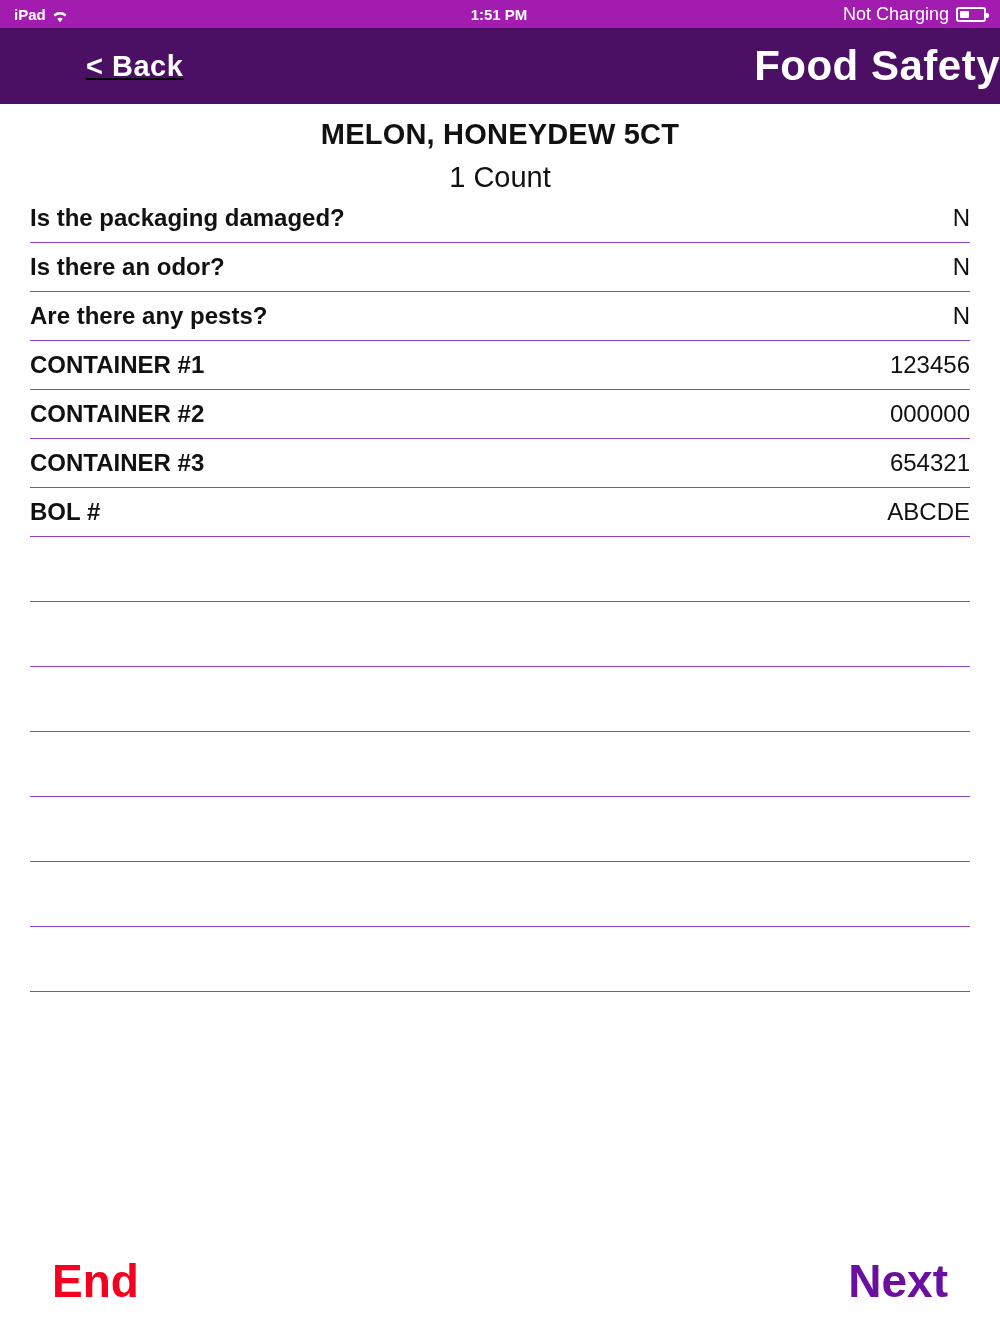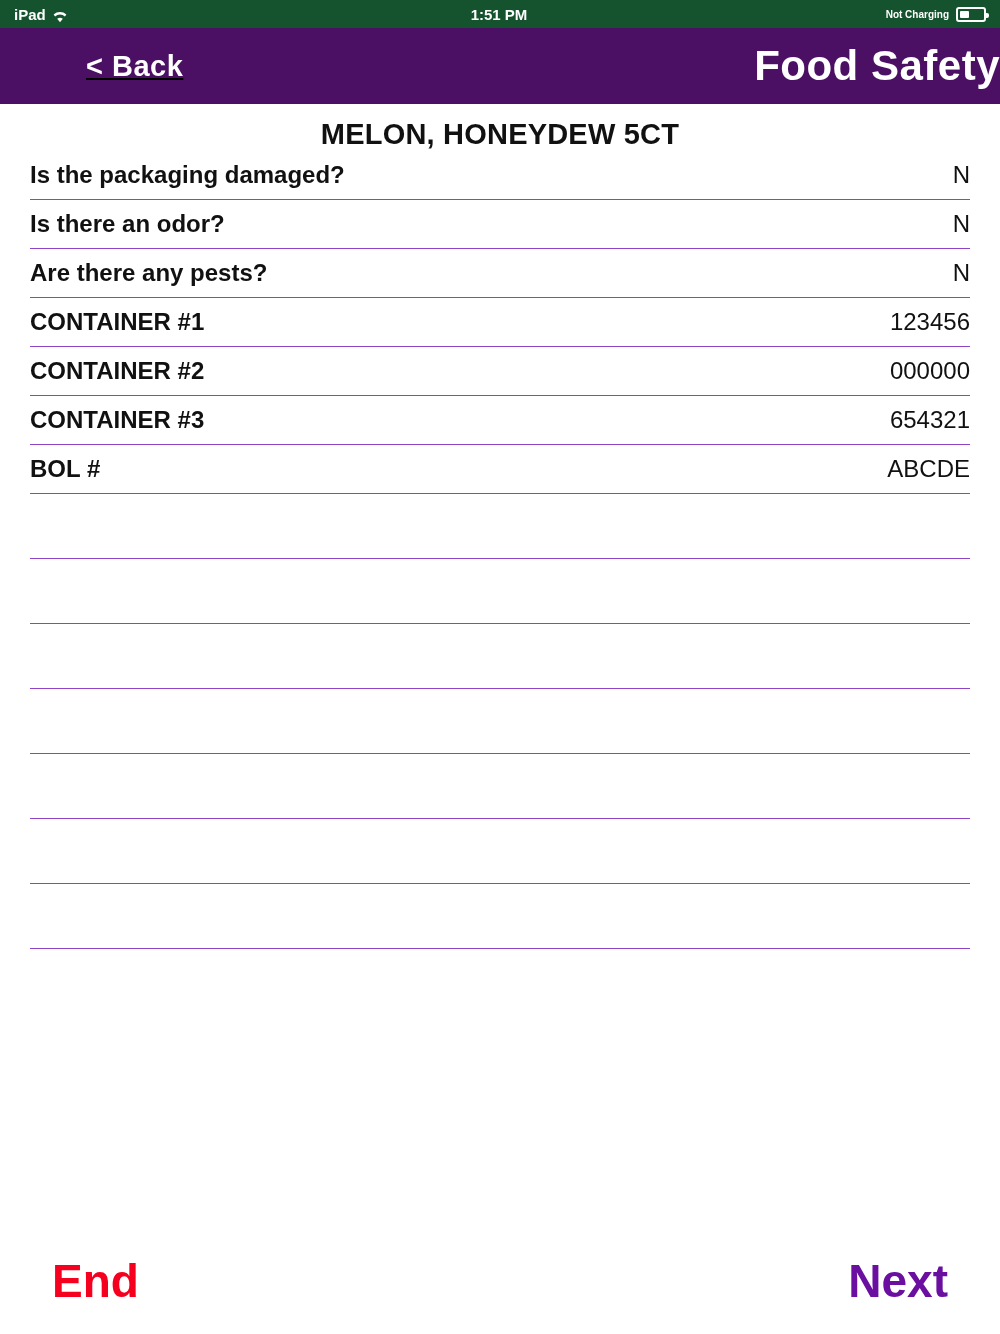--- a/index.html
+++ b/index.html
@@ -13,21 +13,21 @@
   .screen {
     position: relative;
     width: 1000px;
     height: 1334px;
     background: #ffffff;
   }
 
   
   .status-bar {
     height: 28px;
-    background: #14532d;
+    background: #a21caf;
     color: #ffffff;
     display: flex;
     align-items: center;
     padding: 0 14px;
     font-size: 15px;
     font-weight: bold;
     position: relative;
   }
   .status-left { display: flex; align-items: center; gap: 6px; }
   .wifi-icon { display: inline-block; width: 16px; height: 13px; position: relative; top: 1px; }
@@ -37,22 +37,22 @@
     text-align: center;
     font-size: 15px;
     font-weight: bold;
     pointer-events: none;
   }
   .status-right {
     margin-left: auto;
     display: flex;
     align-items: center;
     gap: 7px;
-    font-size: 10px;
-    font-weight: bold;
+    font-size: 18px;
+    font-weight: normal;
   }
   .battery {
     width: 30px; height: 15px;
     border: 2px solid #ffffff;
     border-radius: 3px;
     position: relative;
     display: inline-block;
   }
   .battery::after {
     content: "";
@@ -201,20 +201,21 @@
     </div>
   </div>
 
   <div class="nav-bar">
     <div class="back-button">&lt; Back</div>
     <div class="nav-title">Food Safety</div>
   </div>
 
   <div class="product-header">
     <div class="product-name">MELON, HONEYDEW 5CT</div>
+    <div class="product-count">1 Count</div>
   </div>
 
 
   <div class="rows">
     <div class="row">
       <span class="row-label">Is the packaging damaged?</span>
       <span class="row-value">N</span>
     </div>
     <div class="row">
       <span class="row-label">Is there an odor?</span>

